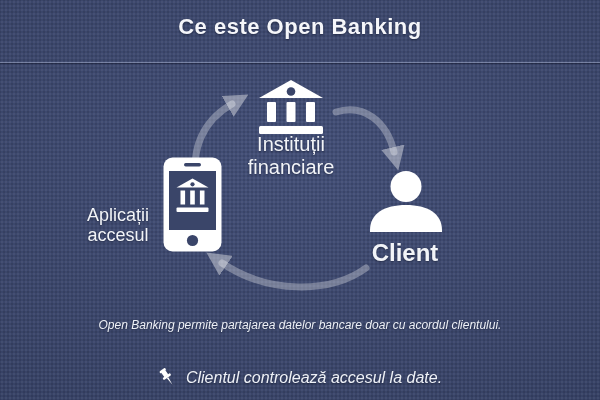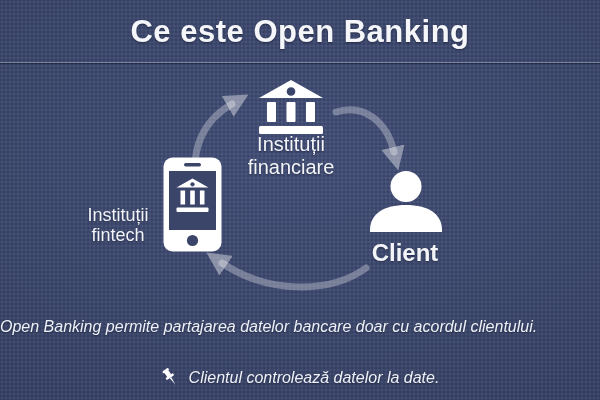--- a/index.html
+++ b/index.html
@@ -13,21 +13,21 @@
     background-image:
       radial-gradient(rgba(255,255,255,0.05) 1px, transparent 1.3px),
       radial-gradient(rgba(0,0,0,0.10) 1px, transparent 1.3px),
       radial-gradient(ellipse 130% 110% at 50% 40%, #434f77 0%, #3a4569 52%, #2f395b 100%);
     background-size:4px 4px,4px 4px,100% 100%;
     background-position:0 0,2px 2px,0 0;
   }
   .title{
     position:absolute;top:14px;left:0;right:0;
     text-align:center;
-    font-size:31px;font-weight:600;letter-spacing:.5px;
+    font-size:22px;font-weight:600;letter-spacing:.5px;
     color:#f5f6fa;
     text-shadow:0 1px 2px rgba(10,15,35,.55);
   }
   .divider{
     position:absolute;top:62px;left:0;right:0;height:1px;
     background:rgba(200,210,238,.40);
     box-shadow:0 1px 1px rgba(8,12,30,.5);
   }
   .arrow-layer{position:absolute;left:0;top:0;width:600px;height:400px;}
   .node-icon{position:absolute;}
@@ -36,21 +36,21 @@
     text-shadow:0 1px 2px rgba(10,15,35,.5);
   }
   .label-bank{left:231px;top:133px;width:120px;font-size:20px;}
   .label-fintech{left:68px;top:205px;width:100px;font-size:18px;}
   .label-client{left:353px;top:239px;width:104px;font-size:24px;font-weight:600;}
   .icon-bank{left:259px;top:80px;}
   .icon-phone{left:163px;top:157px;}
   .icon-person{left:364px;top:170px;}
   .caption{
     position:absolute;top:318px;left:0;right:0;
-    text-align:left;font-style:italic;font-size:16px;
+    text-align:center;font-style:italic;font-size:12px;
     white-space:nowrap;color:#eef1f7;
     text-shadow:0 1px 2px rgba(10,15,35,.5);
   }
   .note{
     position:absolute;top:366px;left:0;right:0;
     display:flex;justify-content:center;align-items:center;gap:9px;
   }
   .note-text{
     font-style:italic;font-size:16px;color:#eef1f7;
     text-shadow:0 1px 2px rgba(10,15,35,.5);
@@ -90,35 +90,35 @@
     <rect x="21" y="6" width="17" height="3.4" rx="1.7" fill="#3a4569"></rect>
     <rect x="6" y="14" width="47" height="59" fill="#3a4569"></rect>
     <circle cx="29.5" cy="83.5" r="5.6" fill="#3a4569"></circle>
     <path d="M29.5 21.5 L45.5 30.5 L13.5 30.5 Z" fill="#fff"></path>
     <circle cx="29.5" cy="27.3" r="2.1" fill="#3a4569"></circle>
     <rect x="17.5" y="33.5" width="4.6" height="14" fill="#fff"></rect>
     <rect x="27.2" y="33.5" width="4.6" height="14" fill="#fff"></rect>
     <rect x="36.9" y="33.5" width="4.6" height="14" fill="#fff"></rect>
     <rect x="13.5" y="50.5" width="32" height="4.6" rx="1" fill="#fff"></rect>
   </svg>
-  <div class="node-label label-fintech">Instituții fintech</div>
+  <div class="node-label label-fintech">Aplicații accesul</div>
 
   <svg class="node-icon icon-person" width="84" height="62" viewBox="0 0 84 62" aria-hidden="true">
     <circle cx="42" cy="16.5" r="15.5" fill="#fff"></circle>
     <path d="M6 60 C6 43.5 20.5 35 42 35 C63.5 35 78 43.5 78 60 L78 62 L6 62 Z" fill="#fff"></path>
   </svg>
   <div class="node-label label-client">Client</div>
 
   <div class="caption">Open Banking permite partajarea datelor bancare doar cu acordul clientului.</div>
 
   <div class="note">
     <svg width="19" height="23" viewBox="0 0 24 28" aria-hidden="true">
       <g transform="rotate(-35 12 14)" fill="#fff">
         <rect x="7.5" y="2" width="9" height="3" rx="1.5"></rect>
         <rect x="9" y="4.2" width="6" height="7.3"></rect>
         <rect x="6.2" y="11" width="11.6" height="3.2" rx="1.6"></rect>
         <polygon points="10.9,14.2 13.1,14.2 12,25"></polygon>
       </g>
     </svg>
-    <span class="note-text">Clientul controlează datelor la date.</span>
+    <span class="note-text">Clientul controlează accesul la date.</span>
   </div>
 
 </div>
 
 </body></html>

